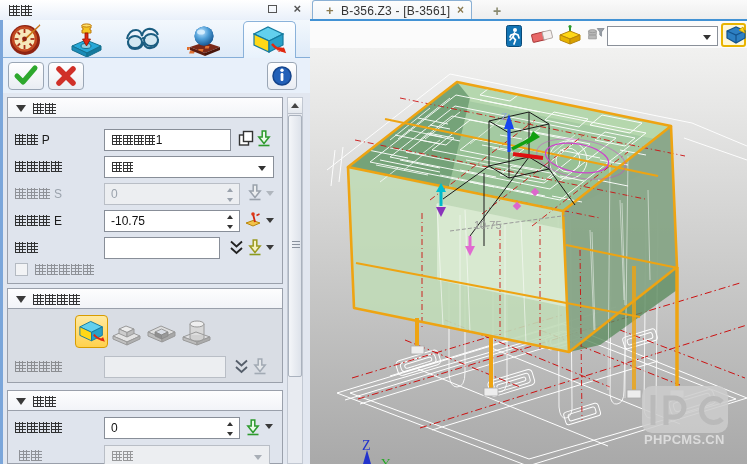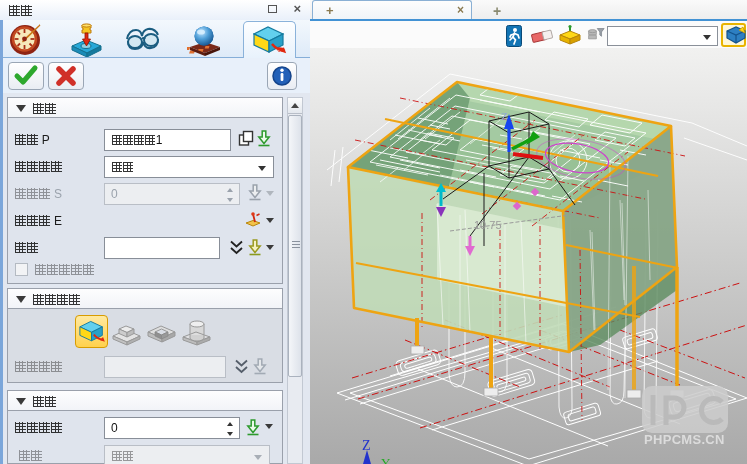--- a/index.html
+++ b/index.html
@@ -163,20 +163,21 @@
           <span class="tx"><i class="c"></i><i class="c"></i></span>
         </div>
   </div>
   <div class="lab" style="top:40px"><i class="c"></i><i class="c"></i> P</div>
   <div class="inp" style="left:104px;top:36px;width:127px"><i class="cs c"></i><i class="cs c"></i><i class="cs c"></i><i class="cs c"></i>1</div>
   <div class="lab" style="top:67px"><i class="c"></i><i class="c"></i><i class="c"></i><i class="c"></i></div>
   <div class="inp sel" style="left:104px;top:63px;width:170px"><i class="cs c"></i><i class="cs c"></i></div>
   <div class="lab dis" style="top:94px"><i class="c cg"></i><i class="c cg"></i><i class="c cg"></i> S</div>
   <div class="inp dis" style="left:104px;top:90px;width:136px">0<span class="spin dis"></span></div>
   <div class="lab" style="top:121px"><i class="c"></i><i class="c"></i><i class="c"></i> E</div>
+  <div class="inp" style="left:104px;top:117px;width:136px">-10.75<span class="spin"></span></div>
   <div class="lab" style="top:148px"><i class="c"></i><i class="c"></i></div>
   <div class="inp" style="left:104px;top:144px;width:116px"></div>
   <div class="cb" style="left:15px;top:170px"></div>
   <div class="lab dis" style="left:34px;top:170px"><i class="c cg"></i><i class="c cg"></i><i class="c cg"></i><i class="c cg"></i><i class="c cg"></i></div>
 
   <div class="sect" style="top:195px;height:95px;background:#d9dde4">
    <div class="shead">
           <span class="tri"></span>
           <span class="tx"><i class="c"></i><i class="c"></i><i class="c"></i><i class="c"></i></span>
         </div>
@@ -281,20 +282,21 @@
       <div id="sbup"></div>
       <div id="sbth"></div>
     </div>
  <div class="lblue"></div>
 </div>
 <div id="vp">
  <div id="vtabs"></div>
  <div id="vtabline"></div>
  <div id="atab">
       <span class="pl">+</span>
+      <span class="tt">B-356.Z3 - [B-3561]</span>
       <span class="cx">×</span>
     </div>
  <div id="ntab">+</div>
  <div id="vtool">
   <svg class="ico" style="left:196px;top:4px" width="16" height="22" viewBox="0 0 16 22">
         <rect x="0.5" y="0.5" width="15" height="21" rx="2" fill="#1274b4" stroke="#0a4a78"></rect>
         <circle cx="9" cy="5" r="2" fill="#fff"></circle>
         <g stroke="#fff" stroke-width="1.7" fill="none" stroke-linecap="round">
           <path d="M8.5,8 L7,12 L9.5,15 L8,19"></path>
           <path d="M7,12 L4,15"></path>

